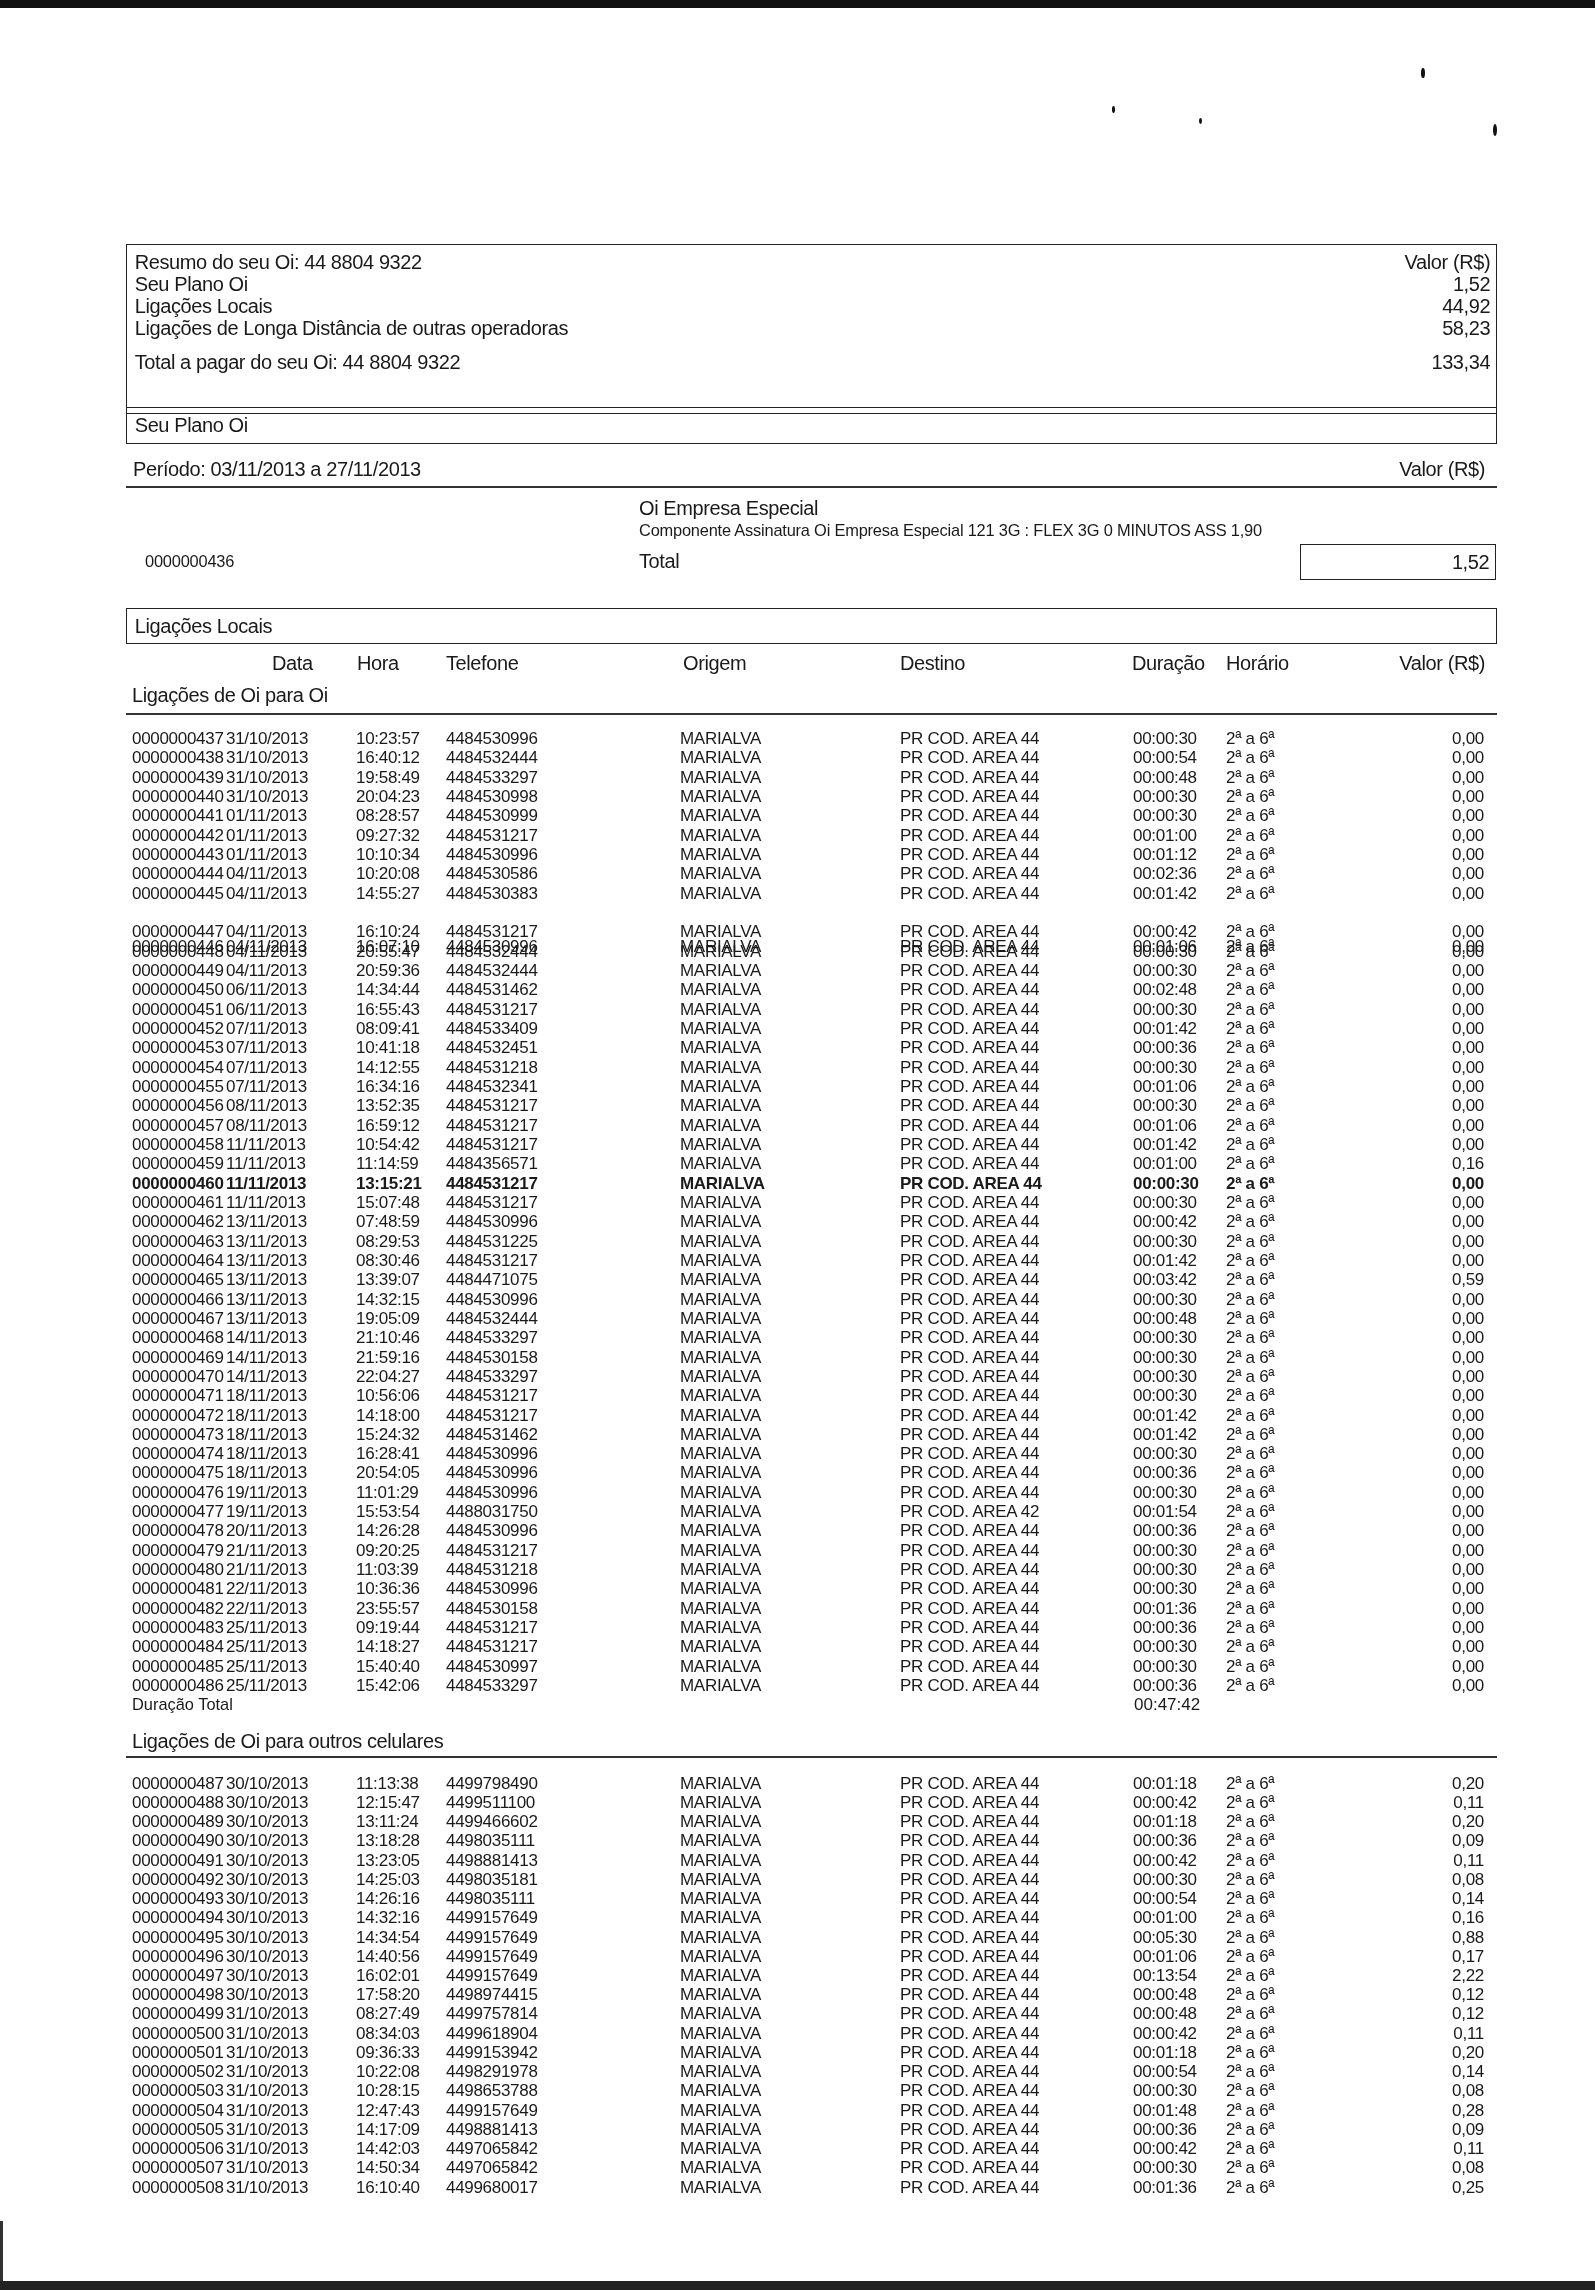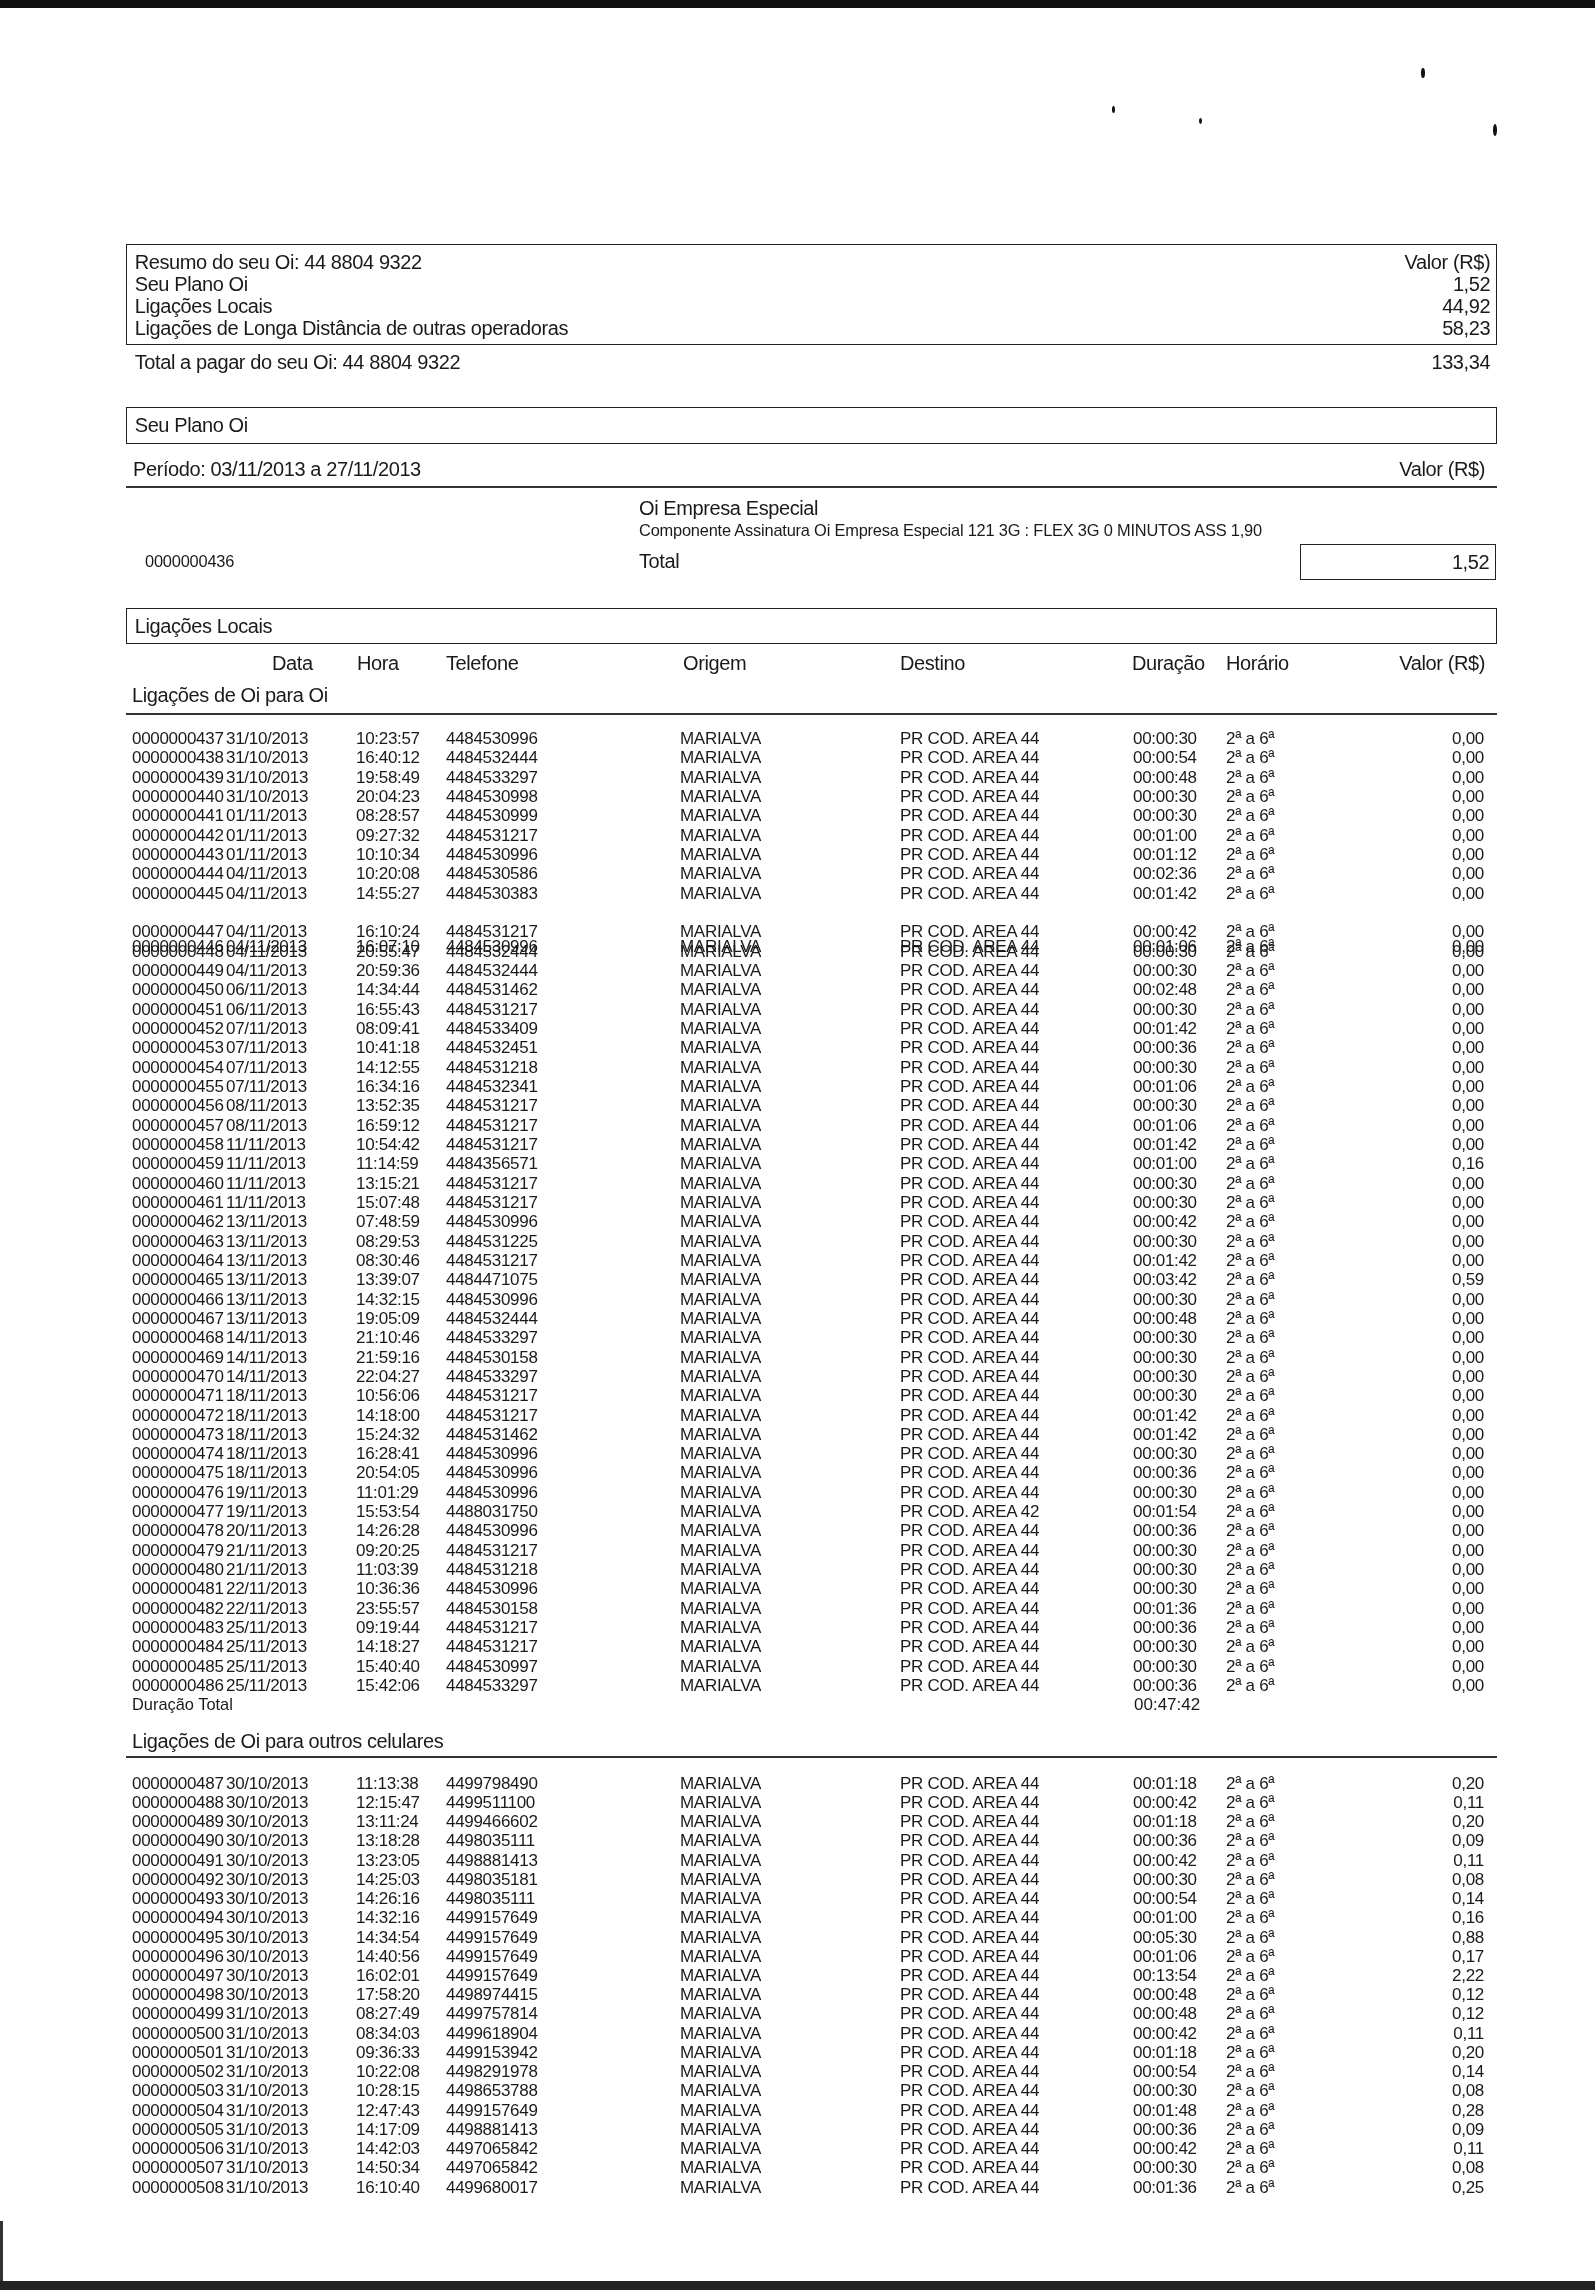--- a/index.html
+++ b/index.html
@@ -39,21 +39,21 @@
 <body>
 
 <div class="scan-top"></div>
 <div class="scan-bottom"></div>
 <div class="scan-left"></div>
 <div class="speck" style="left:1421px;top:68px;width:3.9px;height:9.7px;"></div>
 <div class="speck" style="left:1112px;top:106px;width:2.9px;height:6.8px;"></div>
 <div class="speck" style="left:1199px;top:118px;width:2.9px;height:5.8px;"></div>
 <div class="speck" style="left:1493px;top:124px;width:3.9px;height:11.6px;"></div>
 
-<div class="box" style="left:126px;top:244px;width:1371px;height:101px;">
+<div class="box" style="left:126px;top:244px;width:1371px;height:170px;">
   <div class="abs t-lg" style="left:7.7px;top:5.8px;">Resumo do seu Oi: 44 8804 9322</div>
   <div class="abs t-lg right" style="right:5.8px;top:5.8px;">Valor (R$)</div>
 
   <div class="abs t-lg" style="left:7.7px;top:28px;">Seu Plano Oi</div>
   <div class="abs t-lg right" style="right:5.8px;top:28px;">1,52</div>
 
   <div class="abs t-lg" style="left:7.7px;top:50px;">Ligações Locais</div>
   <div class="abs t-lg right" style="right:5.8px;top:50px;">44,92</div>
 
   <div class="abs t-lg" style="left:7.7px;top:72px;">Ligações de Longa Distância de outras operadoras</div>
@@ -343,21 +343,21 @@
       <span class="c-id">0000000459</span>
       <span class="c-date">11/11/2013</span>
       <span class="c-time">11:14:59</span>
       <span class="c-tel">4484356571</span>
       <span class="c-orig">MARIALVA</span>
       <span class="c-dest">PR COD. AREA 44</span>
       <span class="c-dur">00:01:00</span>
       <span class="c-hor">2ª a 6ª</span>
       <span class="c-val">0,16</span>
     </div>
-    <div class="row" style="top: 1174px;">
+    <div class="row" style="top: 1174px; font-weight: bold;">
       <span class="c-id">0000000460</span>
       <span class="c-date">11/11/2013</span>
       <span class="c-time">13:15:21</span>
       <span class="c-tel">4484531217</span>
       <span class="c-orig">MARIALVA</span>
       <span class="c-dest">PR COD. AREA 44</span>
       <span class="c-dur">00:00:30</span>
       <span class="c-hor">2ª a 6ª</span>
       <span class="c-val">0,00</span>
     </div>

